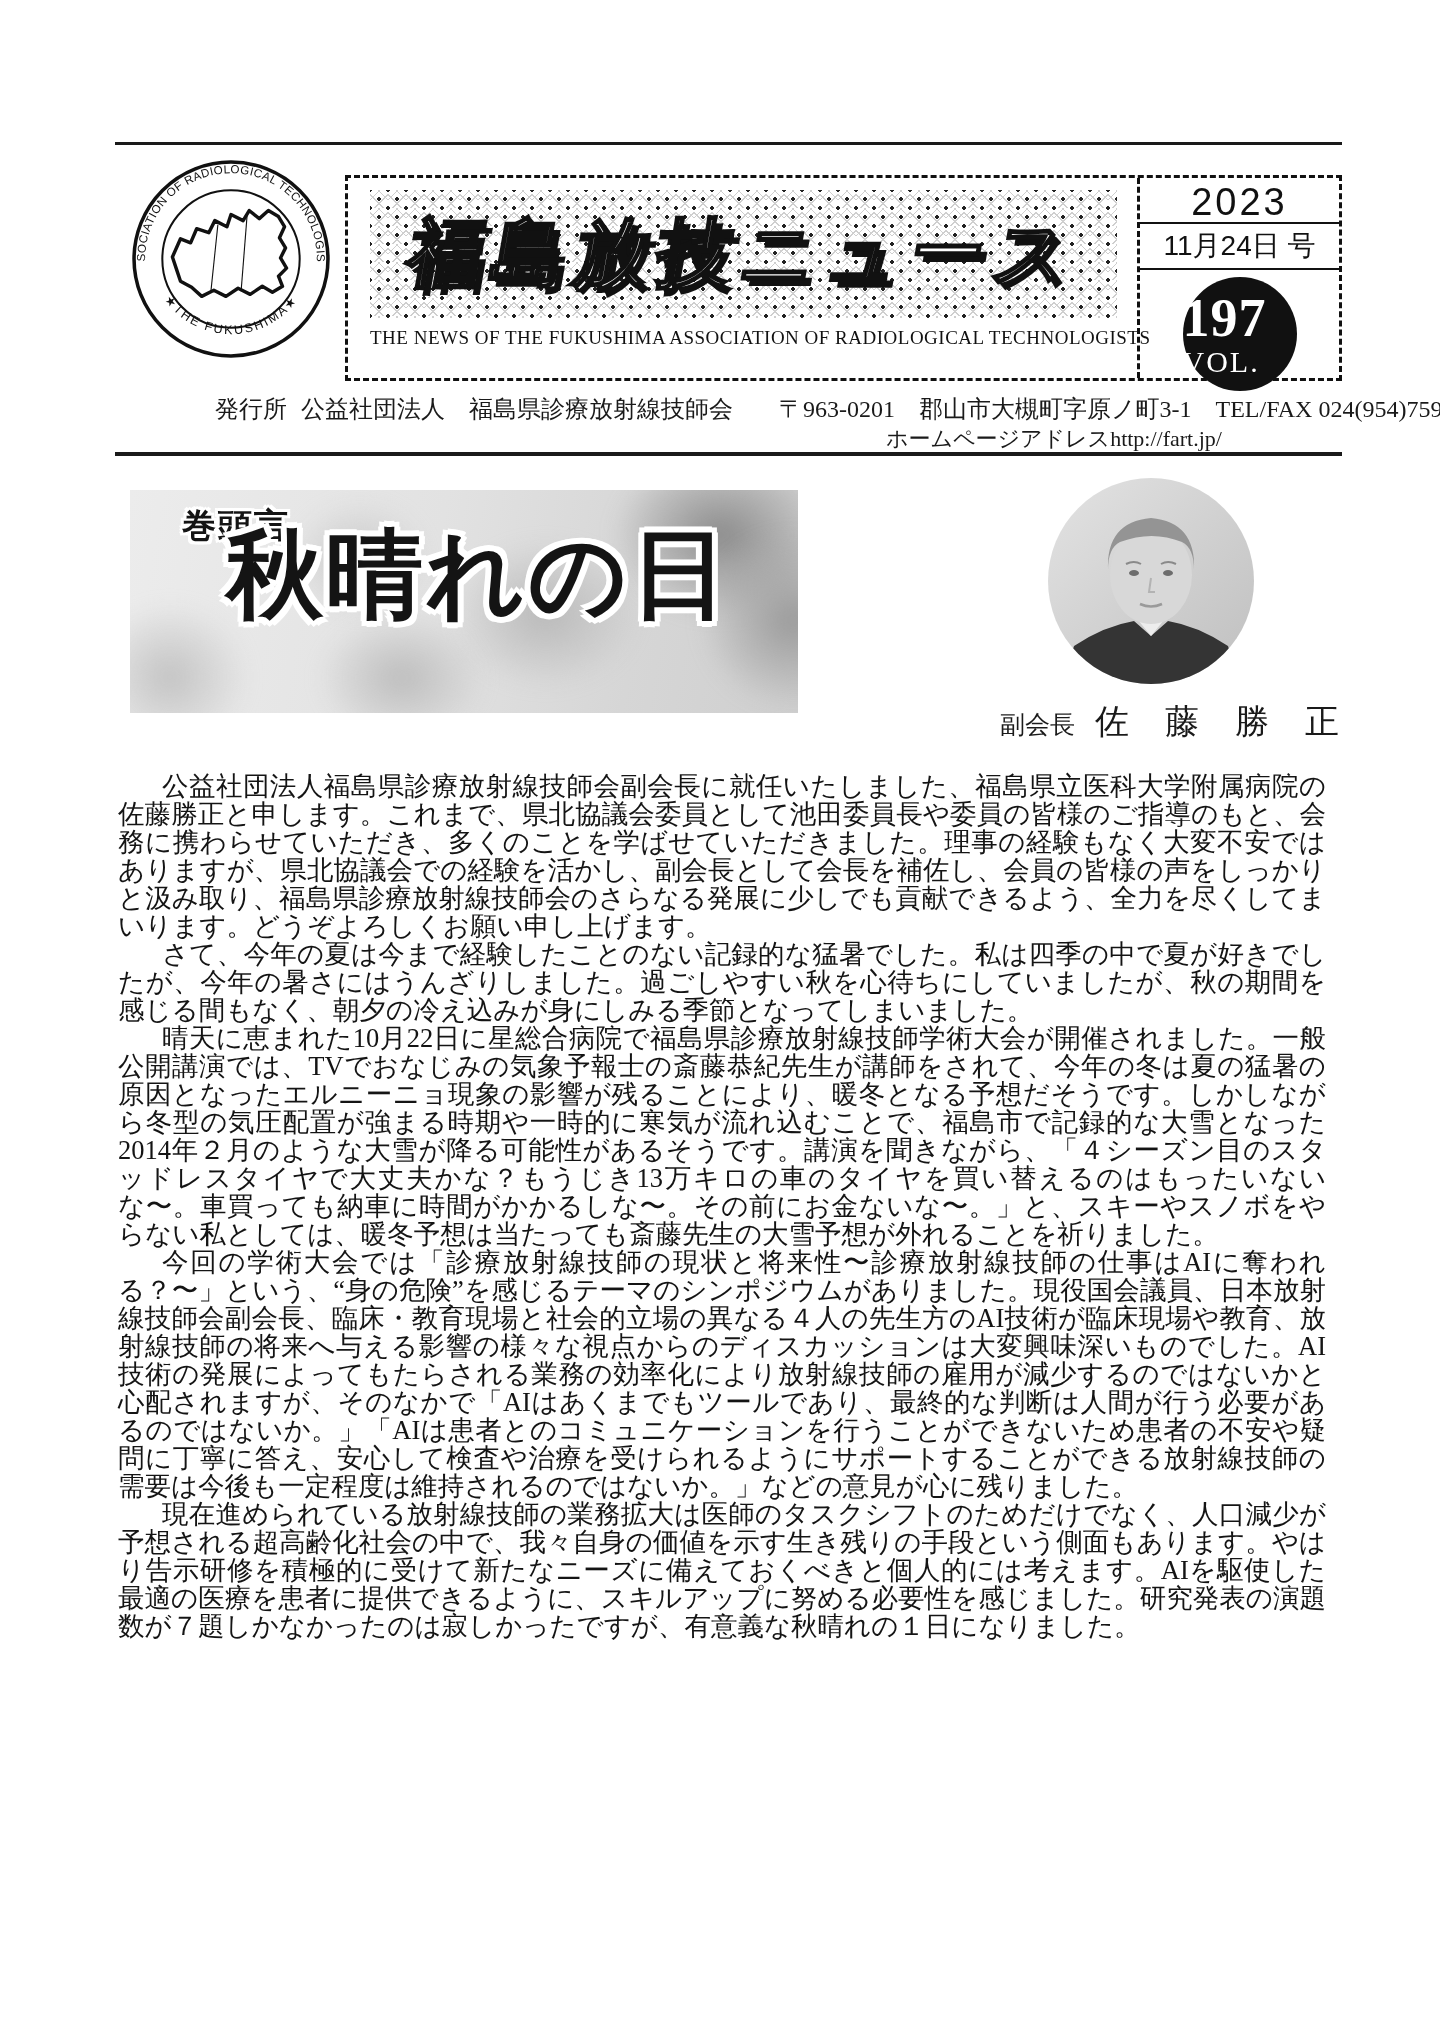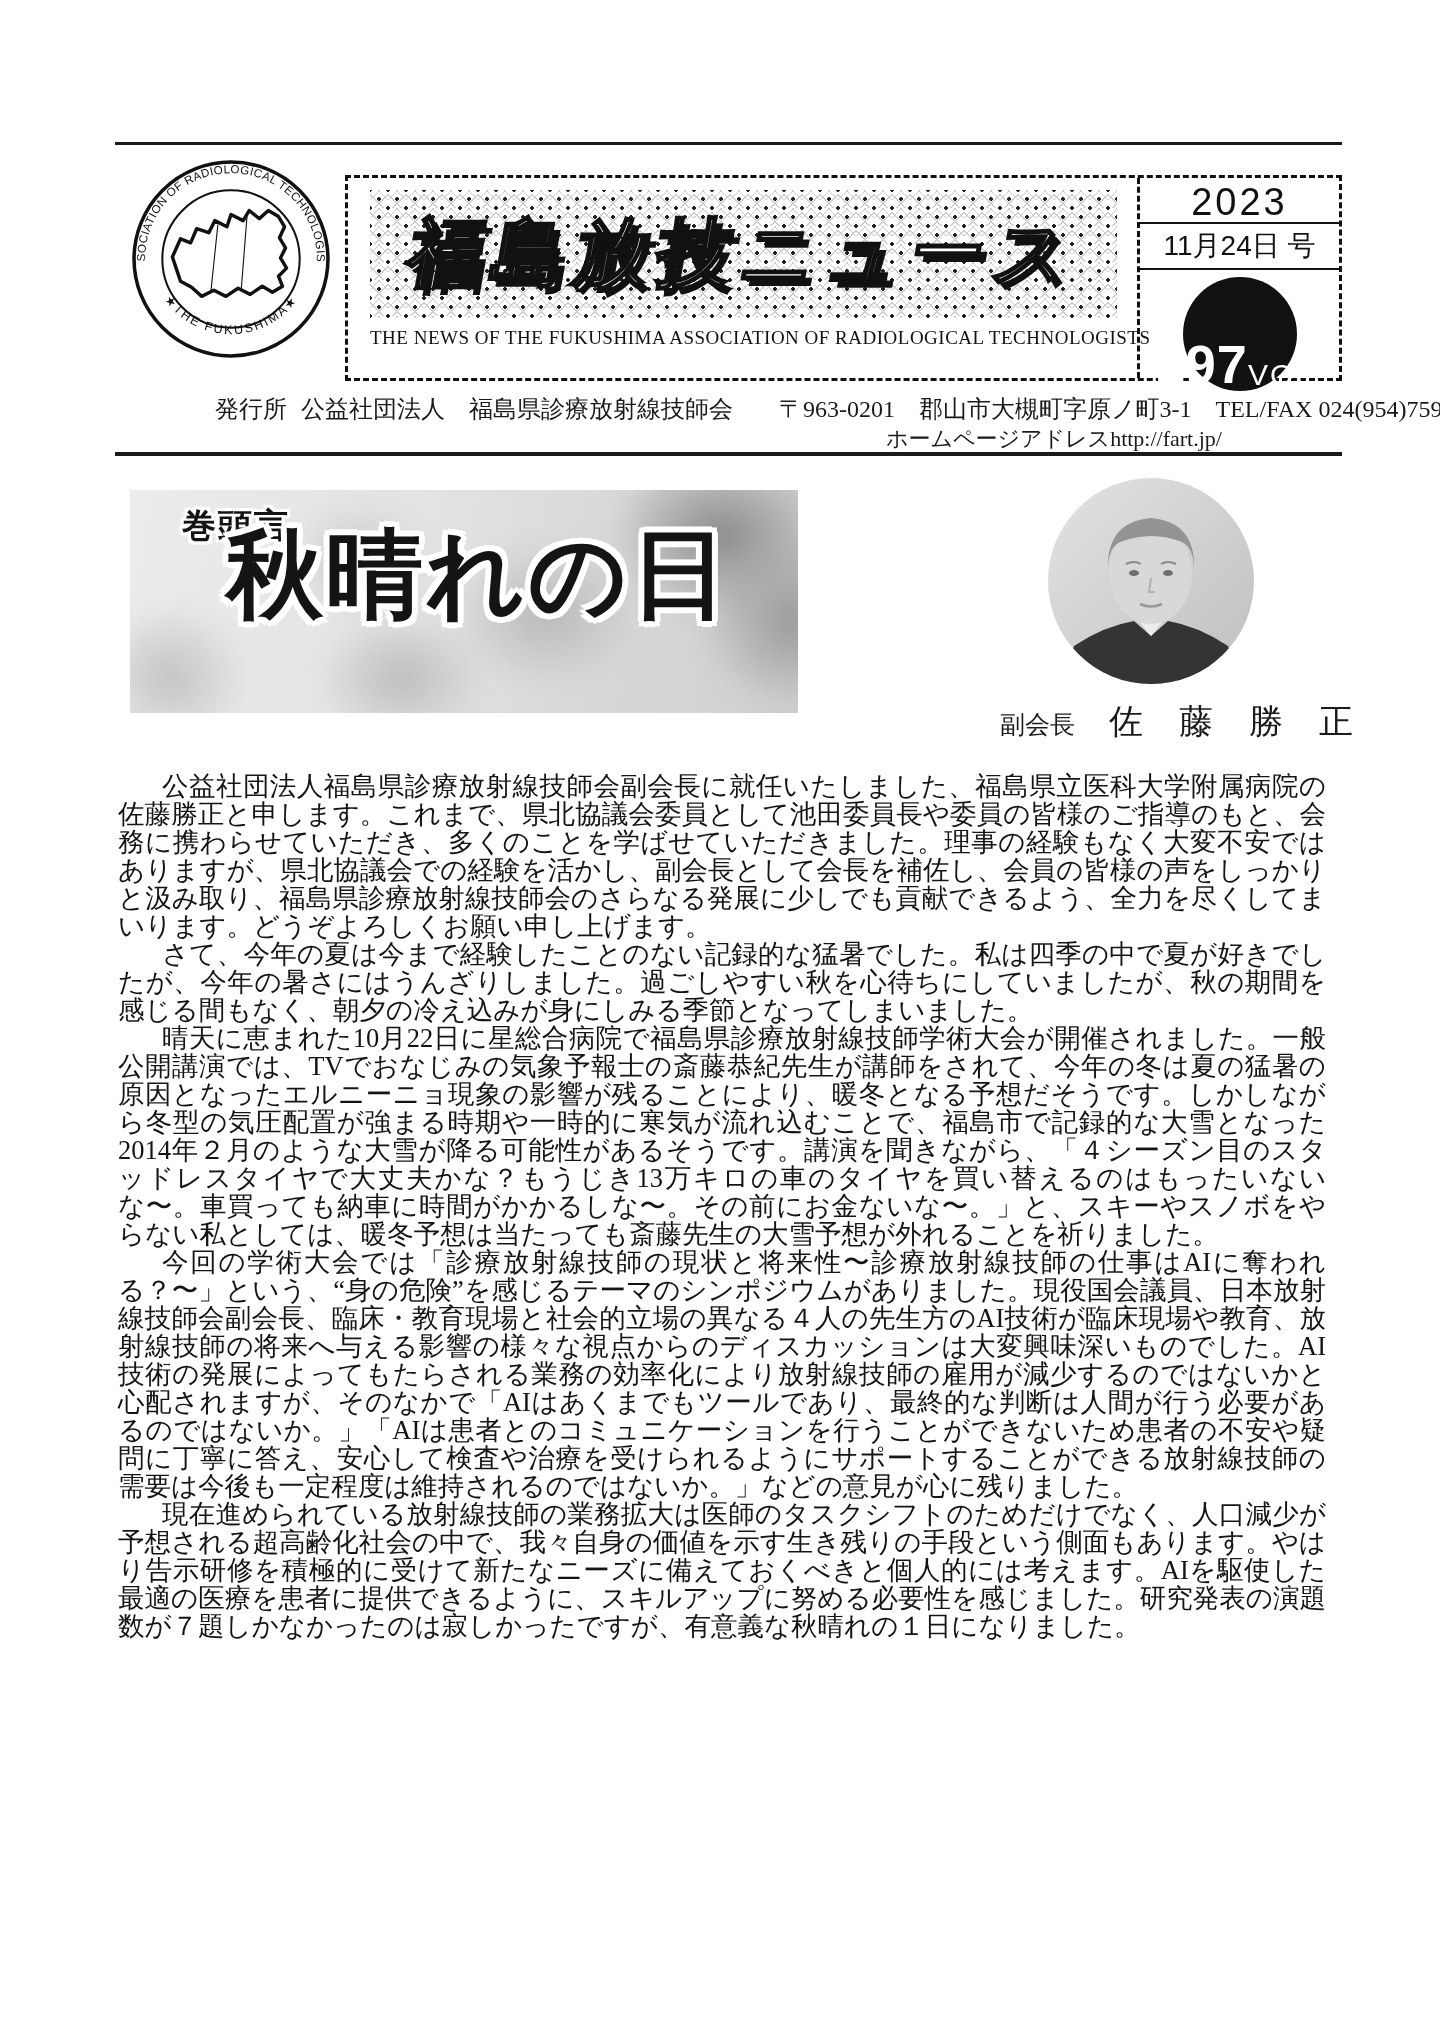--- a/index.html
+++ b/index.html
@@ -47,21 +47,21 @@
   }
   .mast-sub { margin-top:9px; text-align:center;
     font:19px "Liberation Serif", serif; letter-spacing:0.5px; color:#111; white-space:nowrap; }
 
   .mast-right { position:absolute; right:0; top:0; bottom:0; width:202px;
     border-left:3px dashed #111; font-family:"Liberation Sans", sans-serif; }
   .m-year { margin-top:4px; text-align:center; font-size:38px; line-height:40px; letter-spacing:3px; color:#111; }
   .m-hline { border-top:2.5px solid #111; }
   .m-date { text-align:center; font-size:28px; line-height:34px; padding:5px 0; color:#111; white-space:nowrap; }
   .vol-badge { width:114px; height:114px; border-radius:50%; margin:7px auto 0;
-    display:flex; flex-direction:row; align-items:flex-end; justify-content:center; }
+    display:flex; flex-direction:column; align-items:flex-start; justify-content:center;font-family:Liberation Serif, serif; }
   .vol-num { color:#fff; font-size:54px; font-weight:bold; line-height:1; letter-spacing:1px; }
   .vol-label { color:#fff; font-size:30px; line-height:1.1; letter-spacing:2px; }
 
   
   .pub-row { position:absolute; left:215px; top:394px; width:1130px;
     font:24px/30px "Liberation Serif", serif; color:#1a1a1a; white-space:nowrap; }
   .pub-row .pub-name { margin-left:14px;font-family:Liberation Serif, serif; }
   .pub-row .pub-addr { margin-left:46px; }
   .home-row { position:absolute; left:886px; top:425px;
     font:22px/28px "Liberation Serif", serif; color:#1a1a1a; white-space:nowrap; }
@@ -85,21 +85,21 @@
   .banner-title { position:absolute; left:96px; top:34px; white-space:nowrap;
     font:900 97px/1.05 "Liberation Sans", sans-serif; color:#141414; letter-spacing:3px;
     text-shadow:-5px -5px 0 #fff, 5px -5px 0 #fff, -5px 5px 0 #fff, 5px 5px 0 #fff,
                 -6px 0 0 #fff, 6px 0 0 #fff, 0 -6px 0 #fff, 0 6px 0 #fff; }
 
   .portrait { position:absolute; left:1048px; top:478px; width:206px; height:206px; }
 
   .author { position:absolute; left:1000px; top:699px; display:flex; align-items:baseline;
     font-family:"Liberation Sans", sans-serif; color:#1a1a1a; white-space:nowrap; }
   .author .a-title { font-size:25px; }
-  .author .a-name  { font-size:34px; margin-left:34px; letter-spacing:1px; }
+  .author .a-name  { font-size:34px; margin-left:20px; letter-spacing:1px; }
 
   
   .body-text { position:absolute; left:118px; top:772px; width:1208px;
     font-size:26.5px; line-height:28px; text-align:justify; color:#141414;
     font-family:"Liberation Serif", serif; }
   .body-text p { text-indent:44px; }
 </style>
 </head>
 <body>
 

